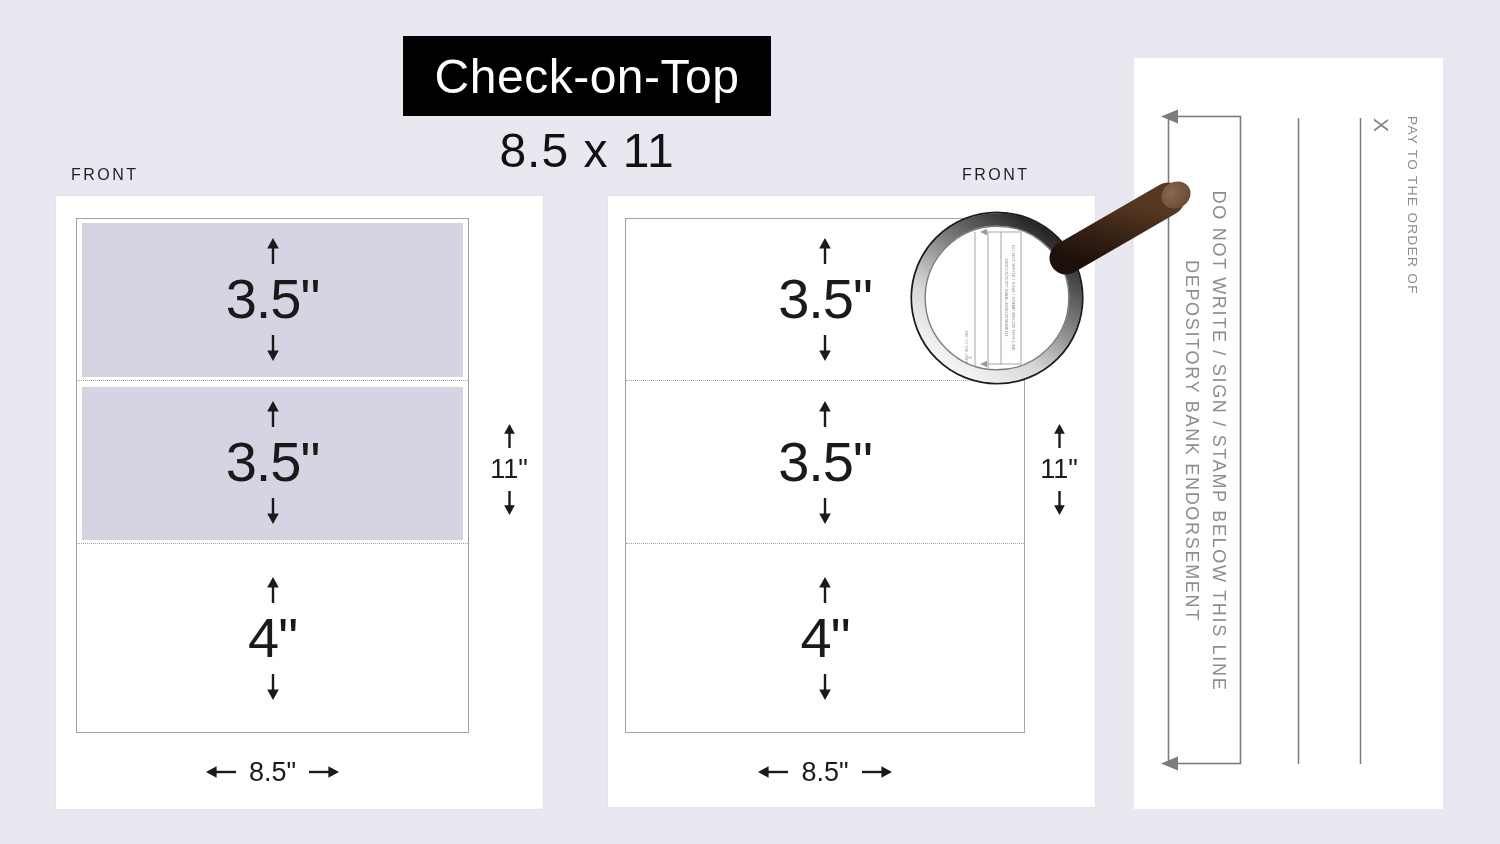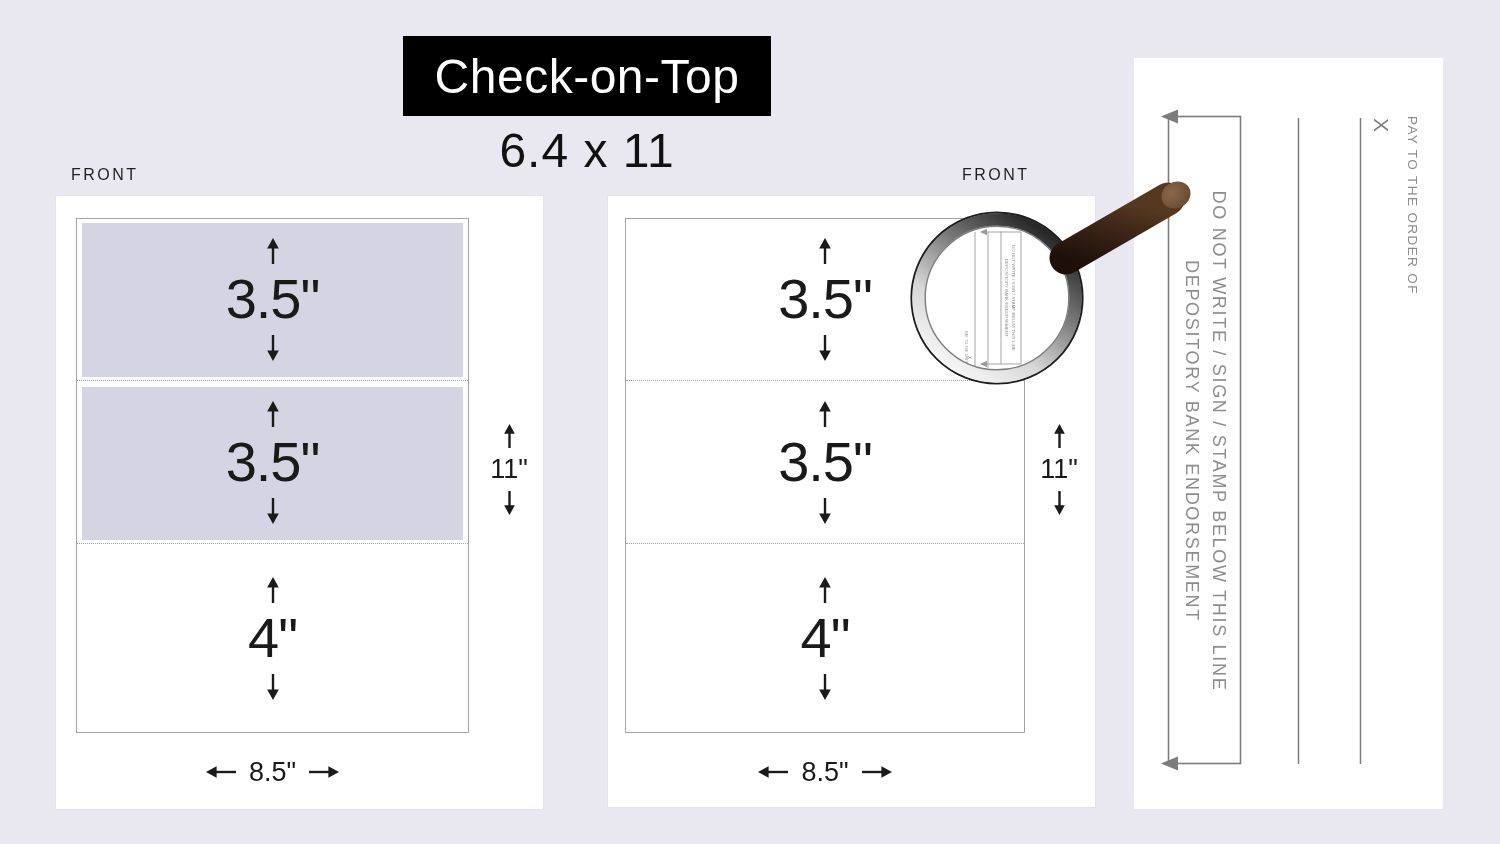--- a/index.html
+++ b/index.html
@@ -80,21 +80,21 @@
     position:absolute; left:190px; top:136px; width:174px; height:18px;
     transform:rotate(90deg);
     font-size:13.5px; letter-spacing:1.4px; color:#8d8d8d;
     text-align:center; white-space:nowrap;
   }
 </style>
 </head>
 <body>
 
 <div class="abs banner">Check-on-Top</div>
-<div class="abs sheet-size">6.4 x 11</div>
+<div class="abs sheet-size">8.5 x 11</div>
 
 <div class="abs side-label" style="left:71px; top:166px;">FRONT</div>
 
 <div class="card" style="left:55px; top:195px; width:489px; height:615px;">
   <div class="page" style="left:20px; top:22px; width:393px; height:515px;">
 
     <div class="sec" style="top:0; height:161px;">
       <div class="shade" style="top:4px; bottom:3px;"></div>
       <svg class="arr" width="14" height="26" viewBox="0 0 14 26">
           <path d="M7 26V8" stroke="#1a1a1a" stroke-width="2.4" fill="none"></path>

